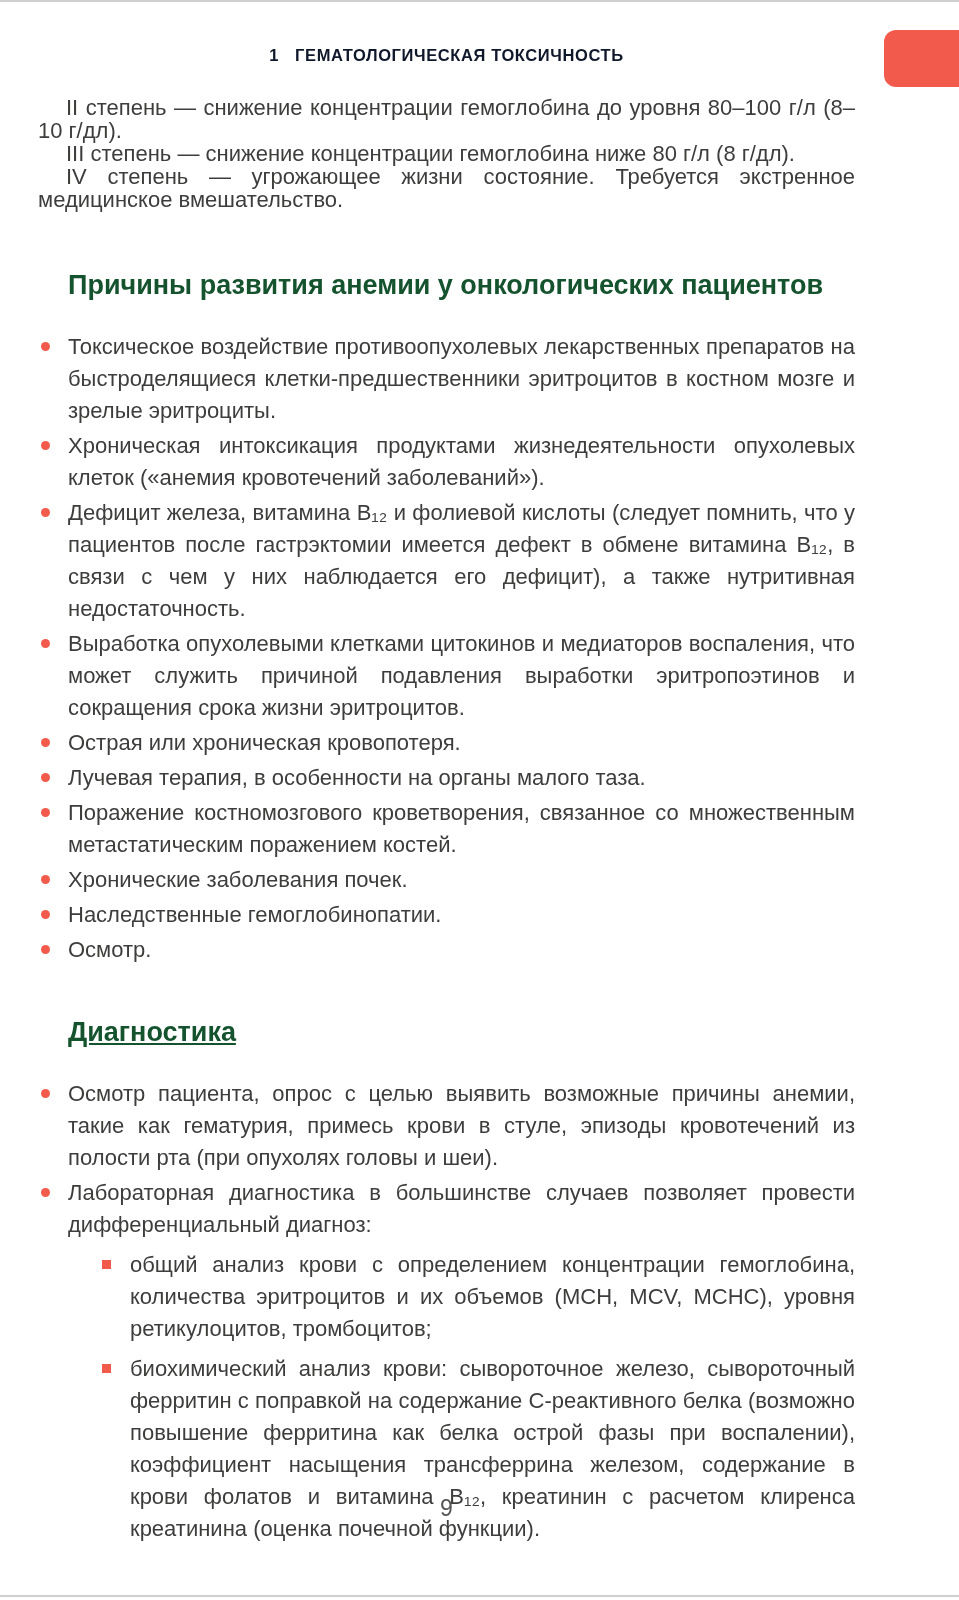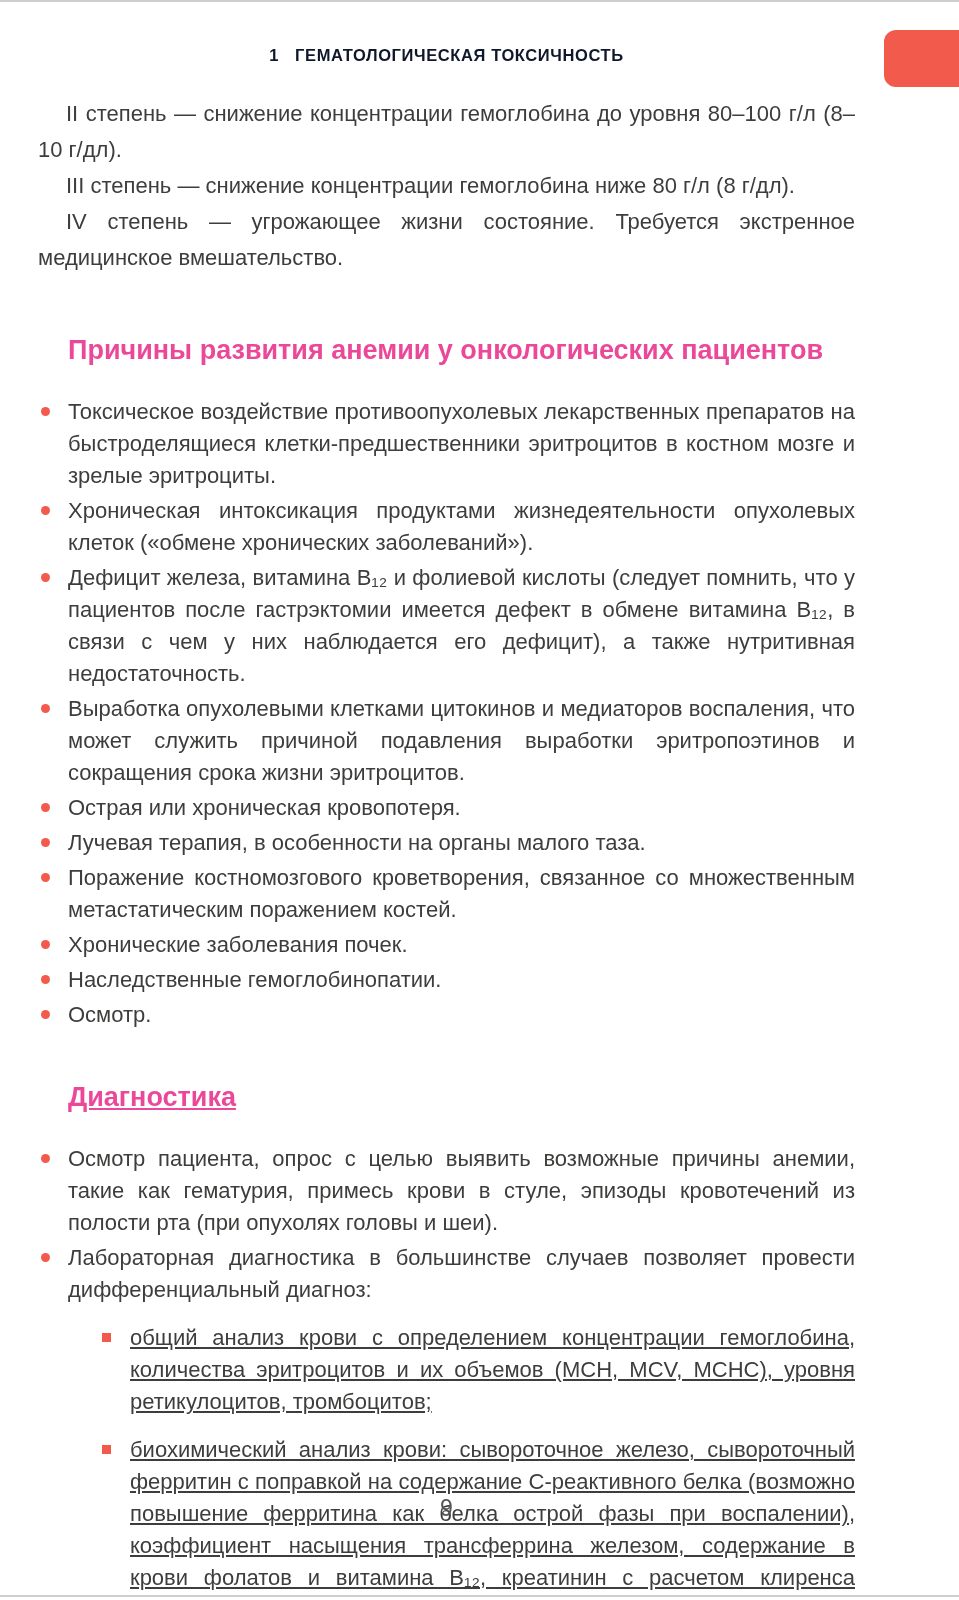--- a/index.html
+++ b/index.html
@@ -35,31 +35,31 @@
   .running-head .chapter-num { margin-right: 16px; }
 
   main {
     position: absolute;
     top: 96px; left: 38px; right: 104px;
   }
 
   .para {
     margin: 0;
     font-size: 22px;
-    line-height: 36px;
+    line-height: 23px;
     text-align: justify;
     text-indent: 28px;
   }
 
   h2.section-title {
     margin: 58px 0 30px 30px;
     font-size: 27px;
     line-height: 32px;
     font-weight: bold;
-    color: #ec4899;
+    color: #14532d;
   }
   h2.section-title.second { margin-top: 50px; text-decoration: underline; }
 
   ul.bullet-list, ul.square-list {
     list-style: none;
     margin: 0; padding: 0;
   }
   ul.bullet-list > li {
     position: relative;
     padding-left: 30px;
@@ -75,25 +75,24 @@
     border-radius: 50%;
     background: #f25a4b;
   }
   ul.square-list {
     margin-left: 32px;
     margin-top: 3px;
   }
   ul.square-list > li {
     position: relative;
     padding-left: 30px;
-    margin: 16px 0 3px 0;
+    margin: 8px 0 3px 0;
     font-size: 22px;
     line-height: 32px;
     text-align: justify;
-    text-decoration: underline;
   }
   .square {
     position: absolute;
     left: 2px; top: 11px;
     width: 9px; height: 9px;
     background: #f25a4b;
   }
 
   footer.page-footer {
     position: absolute;
@@ -121,21 +120,21 @@
 
   <h2 class="section-title">Причины развития анемии у онкологических пациентов</h2>
 
   <ul class="bullet-list">
     <li>
       <span class="dot"></span>
       <span>Токсическое воздействие противоопухолевых лекарственных препаратов на быстроделящиеся клетки-предшественники эритроцитов в костном мозге и зрелые эритроциты.</span>
     </li>
     <li>
       <span class="dot"></span>
-      <span>Хроническая интоксикация продуктами жизнедеятельности опухолевых клеток («обмене хронических заболеваний»).</span>
+      <span>Хроническая интоксикация продуктами жизнедеятельности опухолевых клеток («анемия кровотечений заболеваний»).</span>
     </li>
     <li>
       <span class="dot"></span>
       <span>Дефицит железа, витамина B₁₂ и фолиевой кислоты (следует помнить, что у пациентов после гастрэктомии имеется дефект в обмене витамина B₁₂, в связи с чем у них наблюдается его дефицит), а также нутритивная недостаточность.</span>
     </li>
     <li>
       <span class="dot"></span>
       <span>Выработка опухолевыми клетками цитокинов и медиаторов воспаления, что может служить причиной подавления выработки эритропоэтинов и сокращения срока жизни эритроцитов.</span>
     </li>
     <li>

